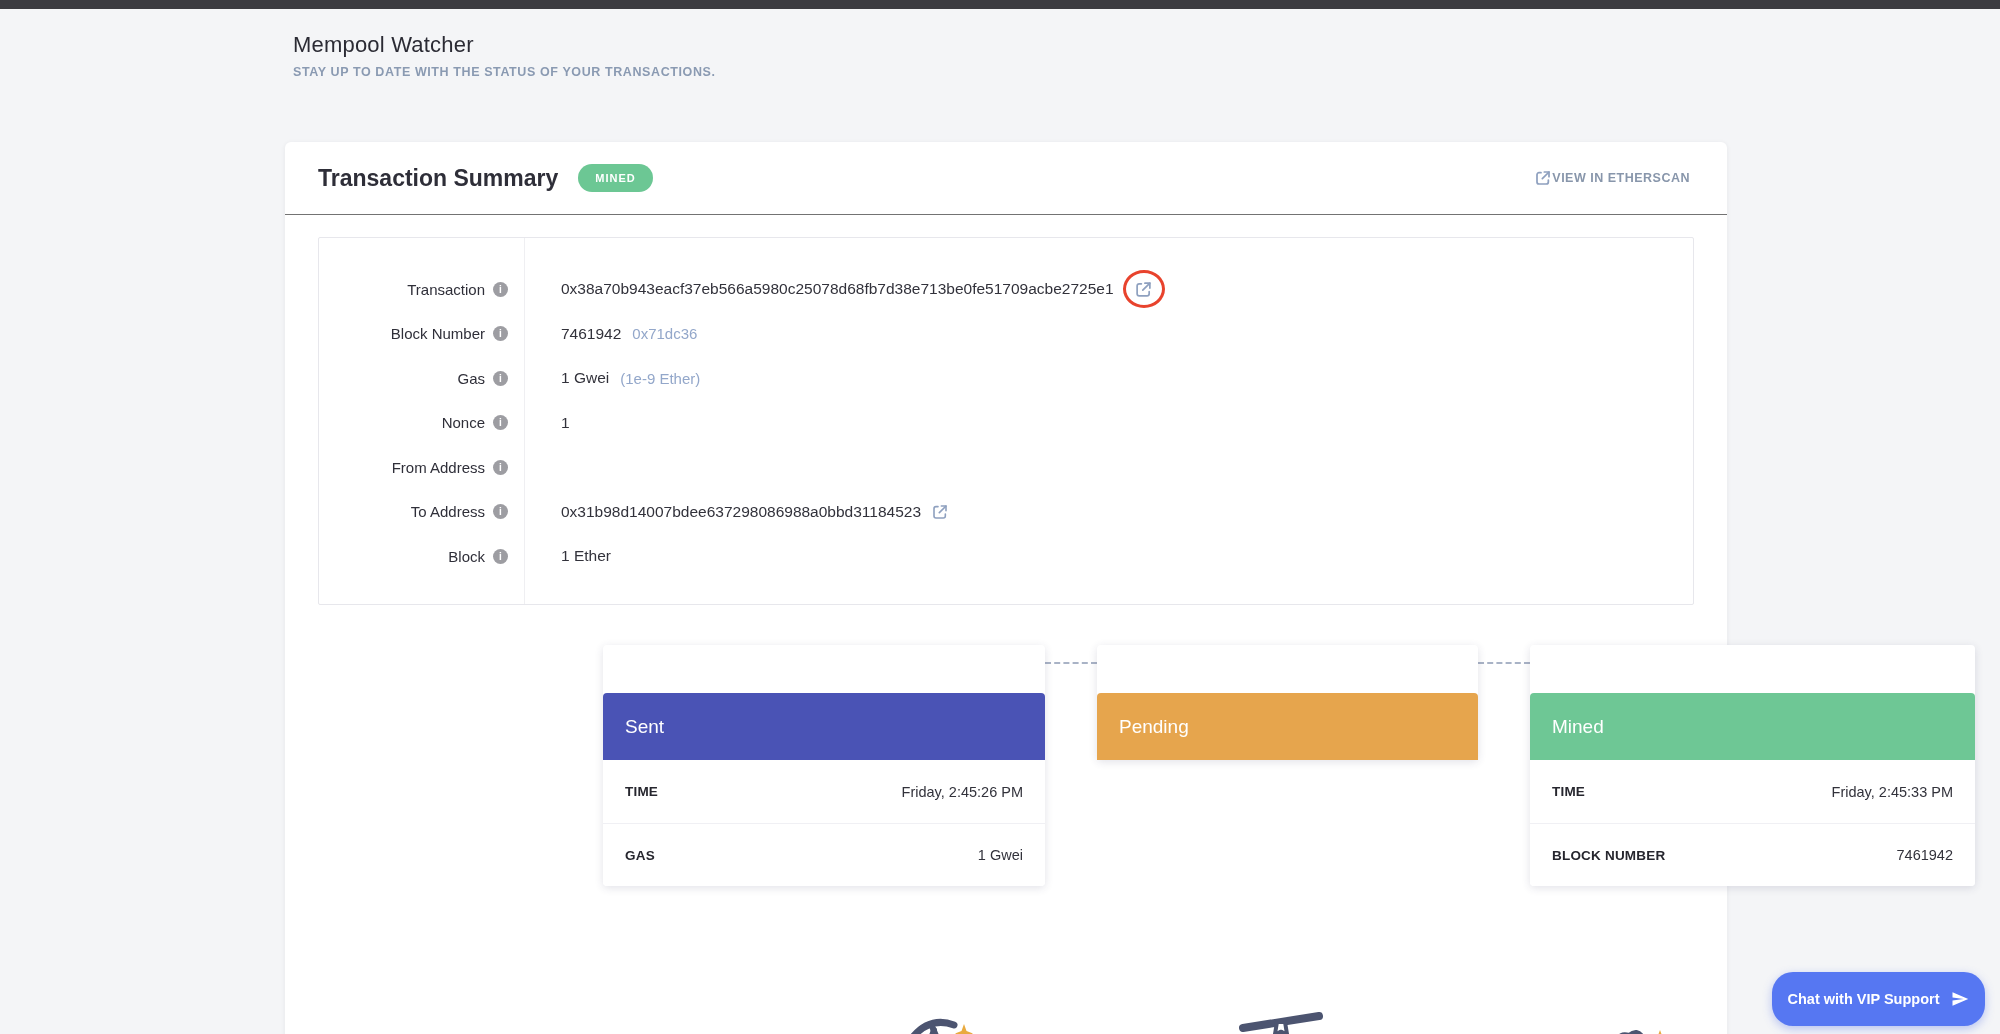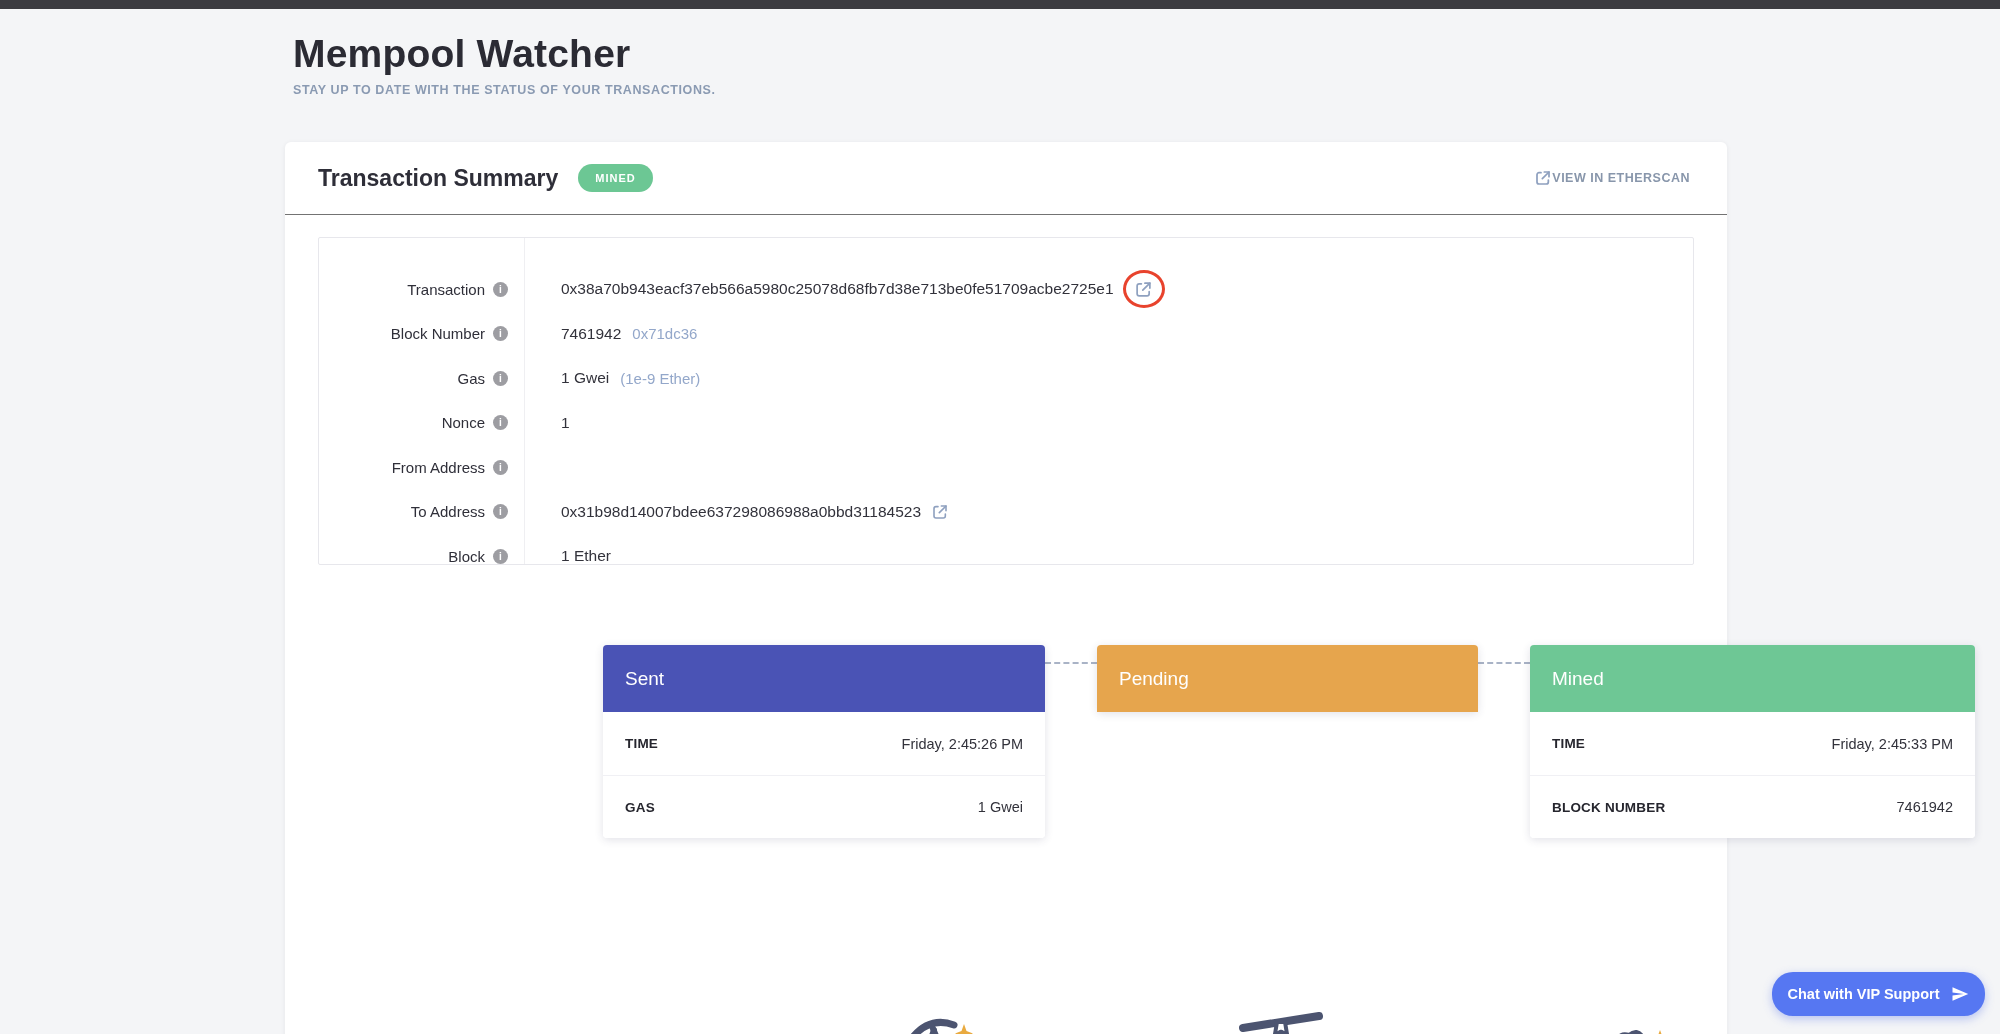--- a/index.html
+++ b/index.html
@@ -6,21 +6,21 @@
   html,body { width:2000px; height:1034px; }
   body {
     position:relative; overflow:hidden;
     background:#f4f5f7;
     font-family:"Liberation Sans", sans-serif;
     color:#2f2f39;
   }
   .topbar { position:absolute; top:0; left:0; width:2000px; height:9px; background:#3c3c41; }
 
   .page-header { position:absolute; left:293px; top:32px; }
-  .page-title { font-size:39px; font-weight:700; color:#2b2b34; letter-spacing:.2px; }
+  .page-title { font-size:22px; font-weight:400; color:#2b2b34; letter-spacing:.2px; }
   .page-subtitle { margin-top:7px; font-size:12.5px; font-weight:700; color:#8a9ab2; letter-spacing:.6px; }
 
   .card {
     position:absolute; left:285px; top:142px; width:1442px; height:950px;
     background:#ffffff; border-radius:6px;
     box-shadow:0 1px 5px rgba(40,40,60,.07);
   }
   .card-header {
     height:73px; display:flex; align-items:center;
     padding:0 37px 0 33px; border-bottom:1px solid #737373;
@@ -33,21 +33,21 @@
   }
   .spacer { flex:1; }
   .ext-link-btn {
     display:flex; align-items:center; gap:1px;
     color:#8896ab; font-size:12.5px; font-weight:700; letter-spacing:.5px;
     cursor:pointer; background:none; border:none; font-family:inherit;
   }
   .ext-link-btn svg { display:block; }
 
   .details-panel {
-    position:relative; margin:22px 33px 17px 33px; height:328px;
+    position:relative; margin:22px 33px 17px 33px; height:368px;
     border:1px solid #e7e7ec; border-radius:2px;
     padding-top:29px;
   }
   .v-divider { position:absolute; left:205px; top:0; bottom:0; width:1px; background:#efeff2; }
   .detail-row { height:44.5px; display:flex; align-items:center; }
   .detail-label-cell {
     width:205px; flex:none; display:flex; align-items:center; justify-content:flex-end;
     gap:8px; padding-right:16px;
   }
   .detail-label { font-size:15px; color:#2f2f39; }
@@ -68,42 +68,42 @@
   .stages { position:absolute; left:318px; top:503px; width:1372px; height:195px; }
   .stage-card {
     position:absolute; top:0; background:#fff; border-radius:4px;
     box-shadow:0 2px 8px rgba(50,50,93,.14);
   }
   .stage-sent  { left:0;     width:442px; }
   .stage-pending { left:494px; width:381px; }
   .stage-mined { left:927px; width:445px; }
   .stage-head {
     height:67px; border-radius:4px 4px 0 0; display:flex; align-items:center;
-    padding:16px 22px; color:#fff; font-size:19px;
+    padding:16px 22px; color:#fff; font-size:19px;margin-top:48px;
   }
   .stage-row {
     height:63px; display:flex; align-items:center; justify-content:space-between;
     padding:0 22px; background:#fff;
   }
   .stage-row + .stage-row { border-top:1px solid #f0f0f4; }
   .stage-row:last-child { border-radius:0 0 4px 4px; }
   .stage-row-label { font-size:13.5px; font-weight:700; color:#26262e; letter-spacing:.2px; }
   .stage-row-value { font-size:14.5px; color:#32323b; }
   .connector { position:absolute; top:17px; border-top:2px dashed #a9b3c6; }
   .connector-1 { left:442px; width:52px; }
   .connector-2 { left:875px; width:52px; }
 
   .stage-icons { position:absolute; left:318px; top:798px; width:1372px; height:180px; }
   .stage-icon { position:absolute; }
   .icon-1 { left:295px; top:72px; }
   .icon-2 { left:628px; top:62px; }
   .icon-3 { left:982px; top:82px; }
 
   .chat-button {
-    position:absolute; left:1772px; top:972px; width:213px; height:44px;
+    position:absolute; left:1772px; top:972px; width:213px; height:54px;
     background:#5677f2; border:none; border-radius:21px; cursor:pointer;
     display:flex; align-items:center; justify-content:center; gap:12px;
     color:#fff; font-size:14.5px; font-weight:700; font-family:inherit;
     box-shadow:0 3px 10px rgba(70,100,230,.35);
   }
 </style>
 </head>
 <body>
 
 <div class="topbar"></div>

